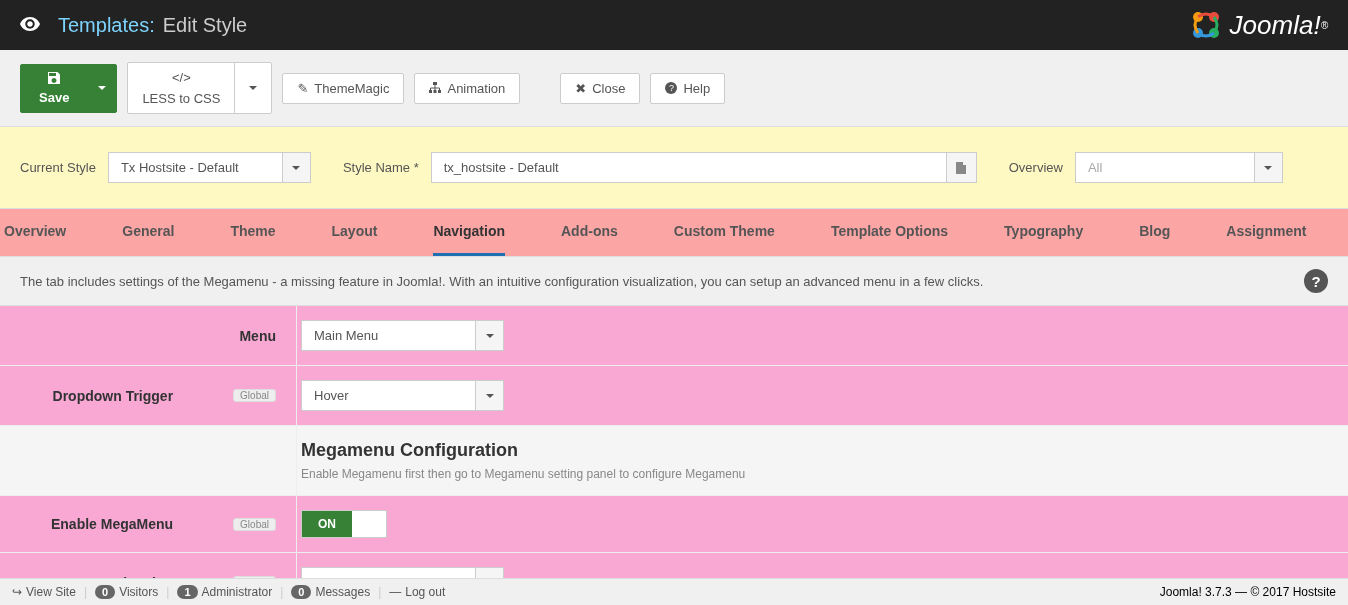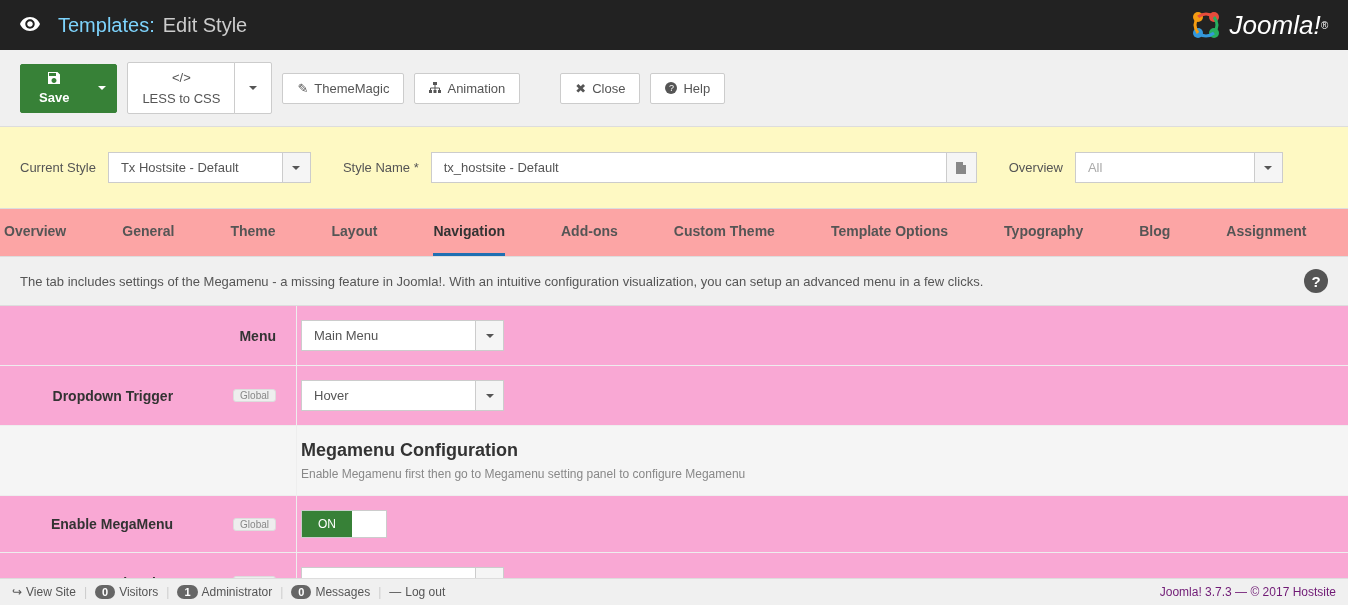--- a/index.html
+++ b/index.html
@@ -49,28 +49,28 @@
 .setting-label-col { width: 296px; padding: 18px 20px; text-align: right; display: flex; justify-content: flex-end; align-items: center; gap: 12px; }
 .setting-label { font-weight: bold; color: #333; font-size: 14px; }
 .badge-global { background: #eee; border: 1px solid #ddd; border-radius: 3px; padding: 0 6px; font-size: 10px; color: #888; margin-left: 48px; }
 .setting-ctrl-col { padding: 14px 4px; border-left: 1px solid #eee; flex: 1; }
 .section-header-row { background: #f5f5f5; }
 .section-title { font-size: 18px; font-weight: bold; color: #333; margin-bottom: 6px; }
 .section-sub { font-size: 12px; color: #888; }
 
 
 .toggle { display: inline-flex; border: 1px solid #ccc; }
-.toggle-on { background: #378137; color: #fff; font-weight: normal; font-size: 12px; padding: 6px 16px; }
+.toggle-on { background: #378137; color: #fff; font-weight: bold; font-size: 12px; padding: 6px 16px; }
 .toggle-off { background: #fff; width: 34px; }
 
 
 .footer { position: absolute; bottom: 0; left: 0; right: 0; background: #f0f0f0; border-top: 1px solid #ddd; padding: 6px 12px; display: flex; align-items: center; gap: 8px; font-size: 12px; color: #555; }
 .footer .sep { color: #ccc; }
 .pill { background: #666; color: #fff; border-radius: 8px; padding: 1px 7px; font-size: 11px; font-weight: bold; }
-.footer-right { margin-left: auto; color: #701a75; }
+.footer-right { margin-left: auto; color: #000000; }
 </style>
 </head>
 <body>
 
 <div class="header-bar">
   <span class="eye-icon">
     <svg width="20" height="14" viewBox="0 0 20 14" fill="currentColor">
         <path d="M10 0C5 0 1.7 3.1 0 7c1.7 3.9 5 7 10 7s8.3-3.1 10-7c-1.7-3.9-5-7-10-7zm0 11.7c-2.6 0-4.7-2.1-4.7-4.7S7.4 2.3 10 2.3 14.7 4.4 14.7 7 12.6 11.7 10 11.7zM10 4.2C8.5 4.2 7.2 5.5 7.2 7S8.5 9.8 10 9.8 12.8 8.5 12.8 7 11.5 4.2 10 4.2z"></path>
       </svg>
   </span>

